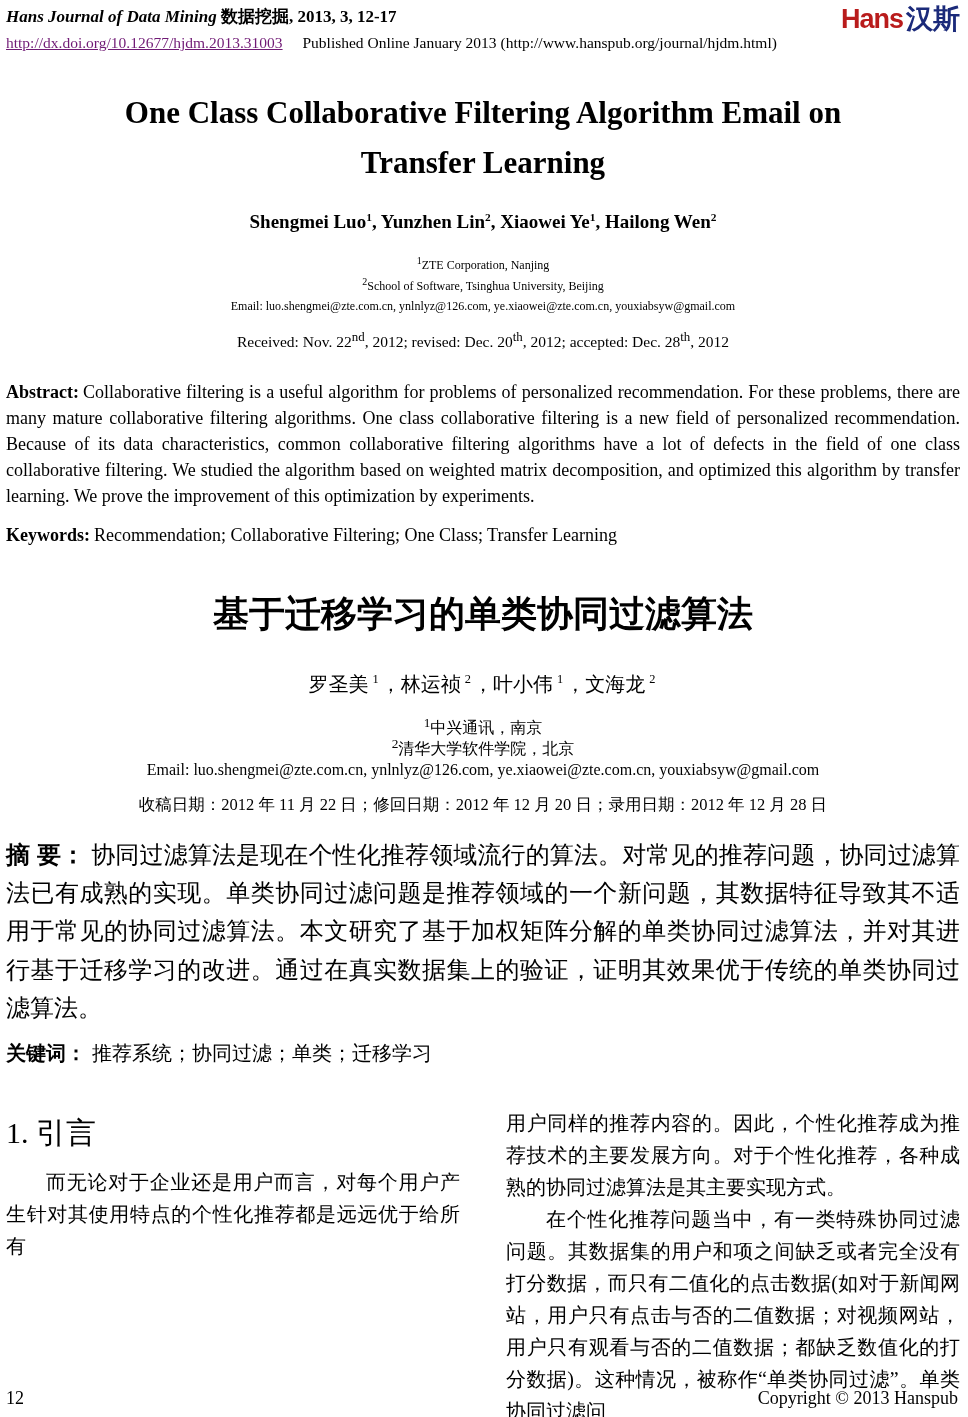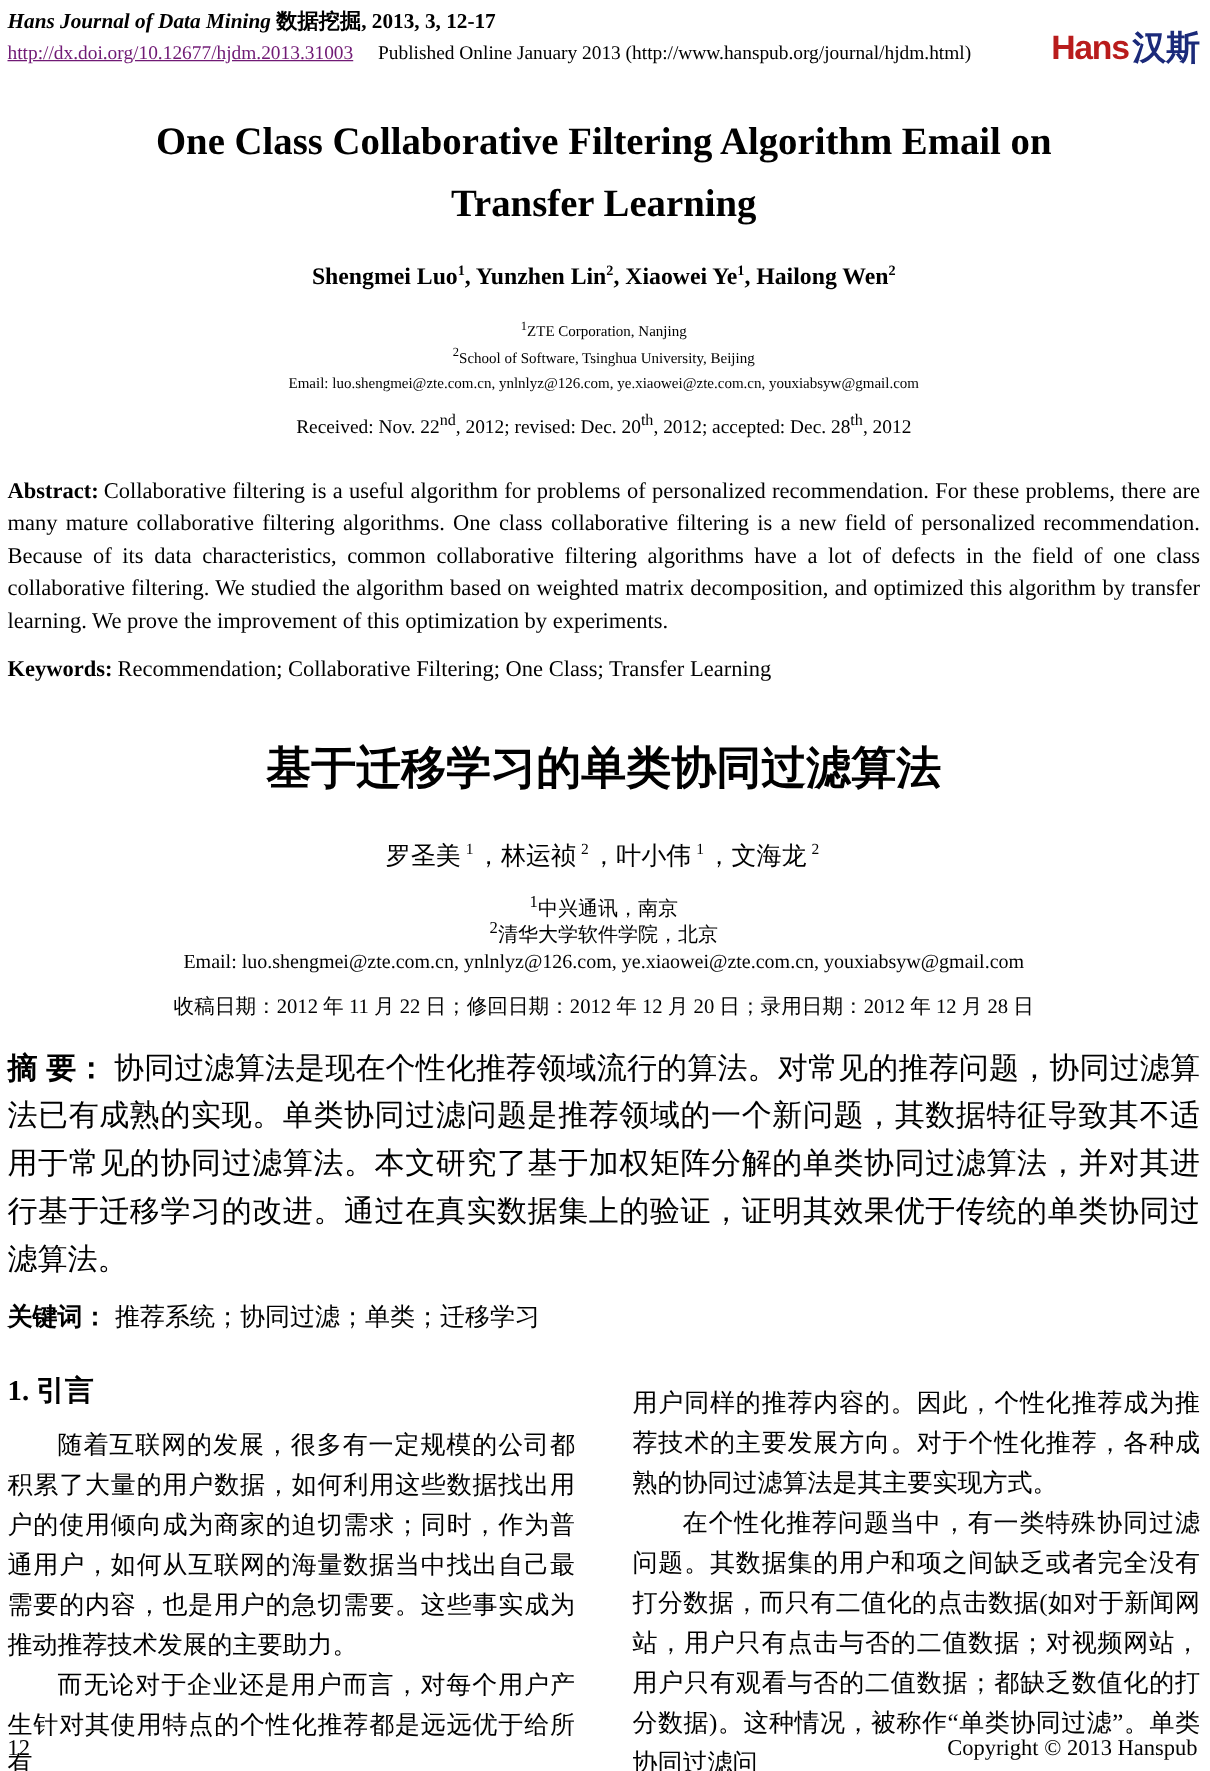--- a/index.html
+++ b/index.html
@@ -8,21 +8,21 @@
     position: relative;
     width: 968px; height: 1417px;
     margin: 0 auto;
     background: #ffffff;
     color: #000;
     font-family: "Liberation Serif", "DejaVu Serif", serif;
     overflow: hidden;
     padding: 5px 8px 0 6px;
   }
   
-  .header { display:flex; justify-content:space-between; align-items:flex-end; }
+  .header { display:flex; justify-content:space-between; align-items:flex-start; }
   .h-line1 { font-size:17px; font-weight:bold; white-space:nowrap; }
   .jname  { font-style:italic; }
   .jissue { font-family:"Liberation Serif","DejaVu Sans",serif; }
   .h-line2 { font-size:15.5px; margin-top:6px; white-space:nowrap; }
   .doi { color:#701a75; text-decoration:underline; margin-right:16px; cursor:pointer; }
   .logo { font-family:"Liberation Sans","DejaVu Sans",sans-serif; font-weight:bold; font-size:27px; line-height:1.05; white-space:nowrap; }
   .logo-hans { color:#b91c1c; letter-spacing:-1px; margin-right:3px;margin-left:30px; }
   .logo-cn { color:#1b2a7a; }
   
   .title { margin:36px 0 0; text-align:center; font-size:31px; line-height:50px; font-weight:bold; }
@@ -39,21 +39,21 @@
   .cn-authors { margin-top:32px; text-align:center; font-size:20px; }
   .cn-authors sup { font-size:62%; margin:0 2px 0 4px; }
   .cn-affils { margin-top:19px; text-align:center; font-size:16px; line-height:21px; }
   .cn-dates { margin-top:14px; text-align:center; font-size:16.5px; }
   .cn-abstract { margin:20px 0 0; font-size:24px; line-height:38.4px; text-align:justify; }
   .cn-lbl { font-weight:bold; font-family:"Liberation Sans","DejaVu Sans",sans-serif; margin-right:6px; }
   .cn-keywords { margin-top:12px; font-size:20px; }
   
   .columns { display:flex; gap:46px; margin-top:26px; }
   .col { flex:1; min-width:0; }
-  .sec-heading { margin:4px 0 12px; font-size:23px; font-weight:bold;
+  .sec-heading { margin:20px 0 12px; font-size:30px; font-weight:normal;
                  font-family:"Liberation Serif","DejaVu Sans",serif; }
   .cn-body { margin:0; font-size:20px; line-height:32px; text-align:justify; }
   .indent { text-indent:2em; }
   .col-right { padding-top:14px; }
   
   .footer { position:absolute; left:6px; right:10px; bottom:8px;
             display:flex; justify-content:space-between; font-size:18px; }
   sup { line-height:0; }
 </style>
 </head>
@@ -108,21 +108,20 @@
 
   <div class="cn-dates">收稿日期：2012 年 11 月 22 日；修回日期：2012 年 12 月 20 日；录用日期：2012 年 12 月 28 日</div>
 
   <p class="cn-abstract"><span class="cn-lbl">摘  要：</span><span>协同过滤算法是现在个性化推荐领域流行的算法。对常见的推荐问题，协同过滤算法已有成熟的实现。单类协同过滤问题是推荐领域的一个新问题，其数据特征导致其不适用于常见的协同过滤算法。本文研究了基于加权矩阵分解的单类协同过滤算法，并对其进行基于迁移学习的改进。通过在真实数据集上的验证，证明其效果优于传统的单类协同过滤算法。</span></p>
 
   <p class="cn-keywords"><span class="cn-lbl">关键词：</span><span>推荐系统；协同过滤；单类；迁移学习</span></p>
 
   <div class="columns">
     <div class="col">
       <h2 class="sec-heading">1. 引言</h2>
-      <p class="cn-body indent">随着互联网的发展，很多有一定规模的公司都积累了大量的用户数据，如何利用这些数据找出用户的使用倾向成为商家的迫切需求；同时，作为普通用户，如何从互联网的海量数据当中找出自己最需要的内容，也是用户的急切需要。这些事实成为推动推荐技术发展的主要助力。</p>
       <p class="cn-body indent">而无论对于企业还是用户而言，对每个用户产生针对其使用特点的个性化推荐都是远远优于给所有</p>
     </div>
     <div class="col col-right">
       <p class="cn-body">用户同样的推荐内容的。因此，个性化推荐成为推荐技术的主要发展方向。对于个性化推荐，各种成熟的协同过滤算法是其主要实现方式。</p>
       <p class="cn-body indent">在个性化推荐问题当中，有一类特殊协同过滤问题。其数据集的用户和项之间缺乏或者完全没有打分数据，而只有二值化的点击数据(如对于新闻网站，用户只有点击与否的二值数据；对视频网站，用户只有观看与否的二值数据；都缺乏数值化的打分数据)。这种情况，被称作“单类协同过滤”。单类协同过滤问</p>
     </div>
   </div>
 
   <div class="footer">
     <span>12</span>

